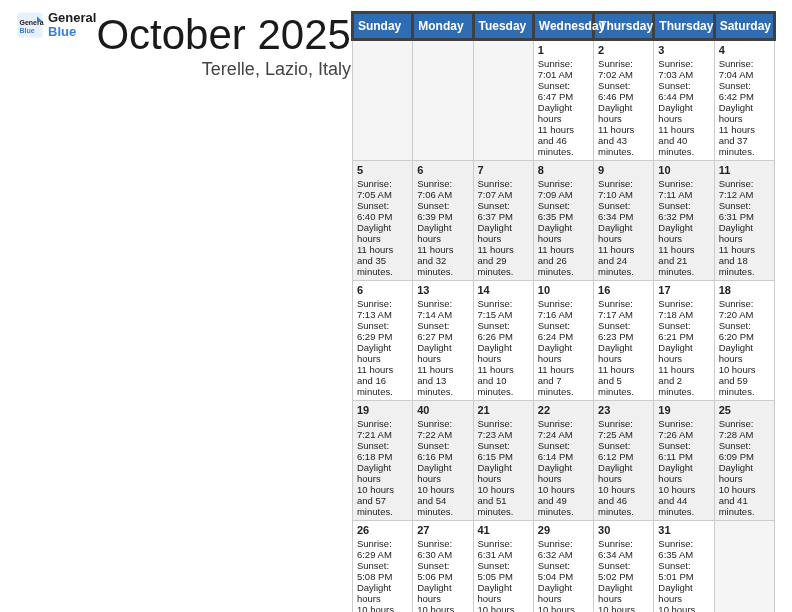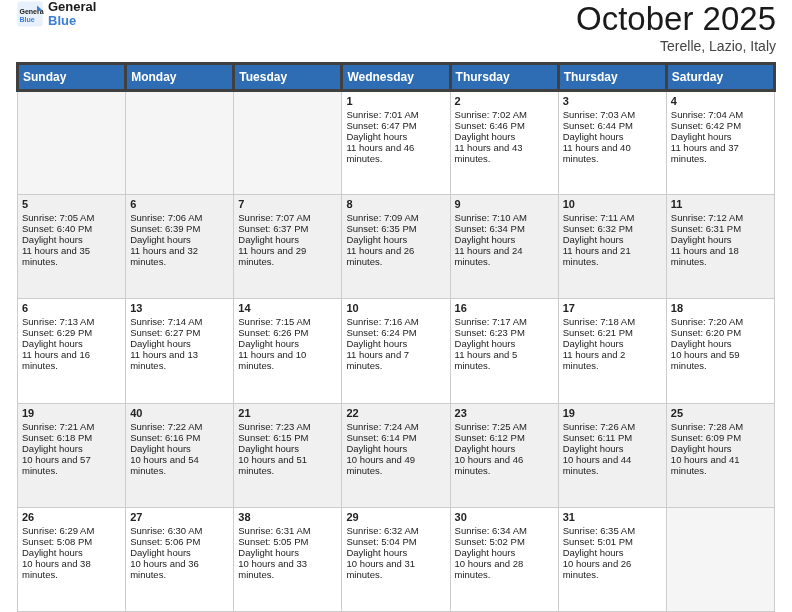--- a/index.html
+++ b/index.html
@@ -6,49 +6,49 @@
     body {
       font-family: Arial, sans-serif;
       background: #fff;
       width: 792px;
       height: 612px;
       overflow: hidden;
     }
     .page {
       width: 792px;
       height: 612px;
-      padding: 0 16px;
+      padding: 11px 16px;
       display: flex;
-      flex-direction: column;
+      flex-direction: row;
     }
     .header {
       display: flex;
       justify-content: space-between;
       align-items: flex-start;
       margin-bottom: 8px;
     }
     .logo {
       display: flex;
       align-items: center;
       gap: 4px;
     }
     .logo-icon {
       width: 28px;
       height: 28px;
     }
     .title-block {
       text-align: right;
     }
     .month-title {
-      font-size: 33px;
+      font-size: 42px;
       font-weight: normal;
       color: #1a1a1a;
     }
     .subtitle {
-      font-size: 14px;
+      font-size: 18px;
       color: #444;
     }
     .calendar {
       flex: 1;
       border: 1px solid #ccc;
       border-collapse: collapse;
       width: 100%;
       table-layout: fixed;
     }
     .calendar th {
@@ -152,21 +152,21 @@
           <td><span class="day-num">40</span><span>Sunrise: 7:22 AM<br>Sunset: 6:16 PM<br>Daylight hours<br>10 hours and 54 minutes.</span></td>
           <td><span class="day-num">21</span><span>Sunrise: 7:23 AM<br>Sunset: 6:15 PM<br>Daylight hours<br>10 hours and 51 minutes.</span></td>
           <td><span class="day-num">22</span><span>Sunrise: 7:24 AM<br>Sunset: 6:14 PM<br>Daylight hours<br>10 hours and 49 minutes.</span></td>
           <td><span class="day-num">23</span><span>Sunrise: 7:25 AM<br>Sunset: 6:12 PM<br>Daylight hours<br>10 hours and 46 minutes.</span></td>
           <td><span class="day-num">19</span><span>Sunrise: 7:26 AM<br>Sunset: 6:11 PM<br>Daylight hours<br>10 hours and 44 minutes.</span></td>
           <td><span class="day-num">25</span><span>Sunrise: 7:28 AM<br>Sunset: 6:09 PM<br>Daylight hours<br>10 hours and 41 minutes.</span></td>
         </tr>
         <tr>
           <td><span class="day-num">26</span><span>Sunrise: 6:29 AM<br>Sunset: 5:08 PM<br>Daylight hours<br>10 hours and 38 minutes.</span></td>
           <td><span class="day-num">27</span><span>Sunrise: 6:30 AM<br>Sunset: 5:06 PM<br>Daylight hours<br>10 hours and 36 minutes.</span></td>
-          <td><span class="day-num">38</span><span>Sunrise: 6:31 AM<br>Sunset: 5:05 PM<br>Daylight hours<br>10 hours and 33 minutes.</span></td>
+          <td><span class="day-num">41</span><span>Sunrise: 6:31 AM<br>Sunset: 5:05 PM<br>Daylight hours<br>10 hours and 33 minutes.</span></td>
           <td><span class="day-num">29</span><span>Sunrise: 6:32 AM<br>Sunset: 5:04 PM<br>Daylight hours<br>10 hours and 31 minutes.</span></td>
           <td><span class="day-num">30</span><span>Sunrise: 6:34 AM<br>Sunset: 5:02 PM<br>Daylight hours<br>10 hours and 28 minutes.</span></td>
           <td><span class="day-num">31</span><span>Sunrise: 6:35 AM<br>Sunset: 5:01 PM<br>Daylight hours<br>10 hours and 26 minutes.</span></td>
           <td class="cell-empty"></td>
         </tr>
       </tbody>
   </table>
 </div>
 
 </body></html>

